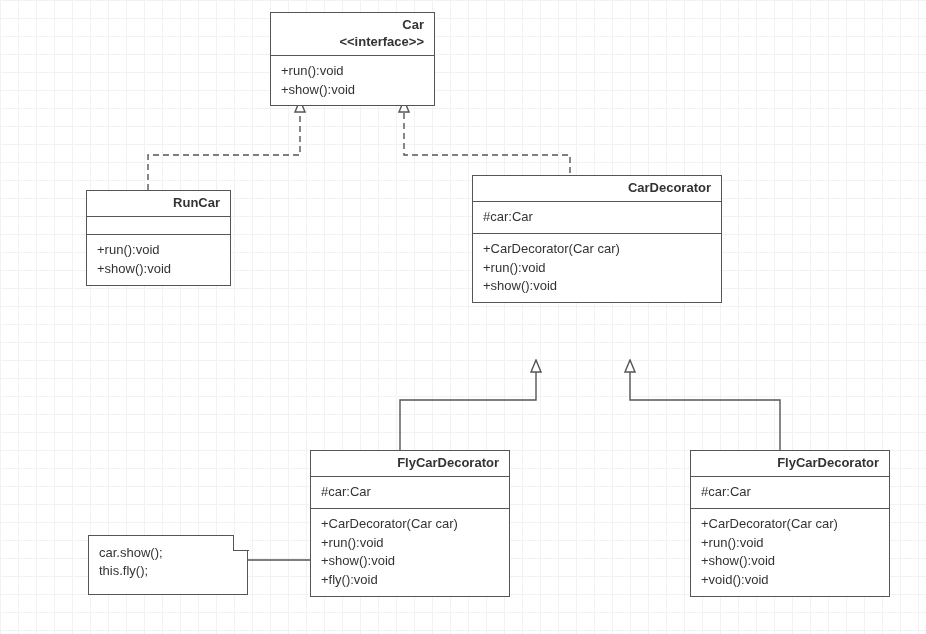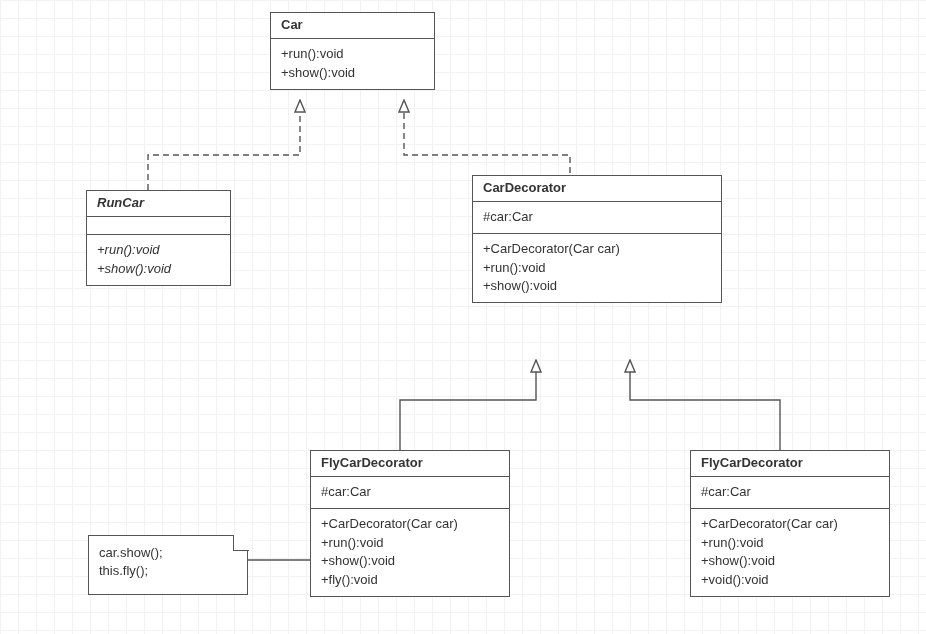--- a/index.html
+++ b/index.html
@@ -16,21 +16,21 @@
         linear-gradient(90deg, #f2f2f2 1px, transparent 1px);
       background-size: 18px 18px;
       overflow: hidden;
     }
     .class-box {
       position: absolute;
       background: #fff;
       border: 1.5px solid #555;
     }
     .class-head {
-      text-align: left;
+      text-align: right;
       padding: 4px 10px;
       border-bottom: 1.5px solid #555;
       font-weight: bold;
       line-height: 1.3;
     }
     .stereotype {
       font-weight: bold;
     }
     .class-section {
       padding: 6px 10px;
@@ -89,28 +89,29 @@
   <path d="M 400 450 L 400 400 L 536 400 L 536 360" fill="none" stroke="#555" stroke-width="1.4" marker-end="url(#tri-hollow)"></path>
 
   <path d="M 780 450 L 780 400 L 630 400 L 630 360" fill="none" stroke="#555" stroke-width="1.4" marker-end="url(#tri-hollow)"></path>
 
   <line x1="248" y1="560" x2="310" y2="560" stroke="#555" stroke-width="1.4"></line>
 </svg>
 
 <div class="class-box" style="left:270px; top:12px; width:165px;">
   <div class="class-head">
     <div>Car</div>
+    <div class="stereotype">&lt;&lt;interface&gt;&gt;</div>
   </div>
   <div class="class-section">
     <div>+run():void</div>
     <div>+show():void</div>
   </div>
 </div>
 
-<div class="class-box" style="left:86px; top:190px; width:145px;font-style:italic;">
+<div class="class-box" style="left:86px; top:190px; width:145px;">
   <div class="class-head">
     <div>RunCar</div>
   </div>
   <div class="class-section"></div>
   <div class="class-section">
     <div>+run():void</div>
     <div>+show():void</div>
   </div>
 </div>
 

